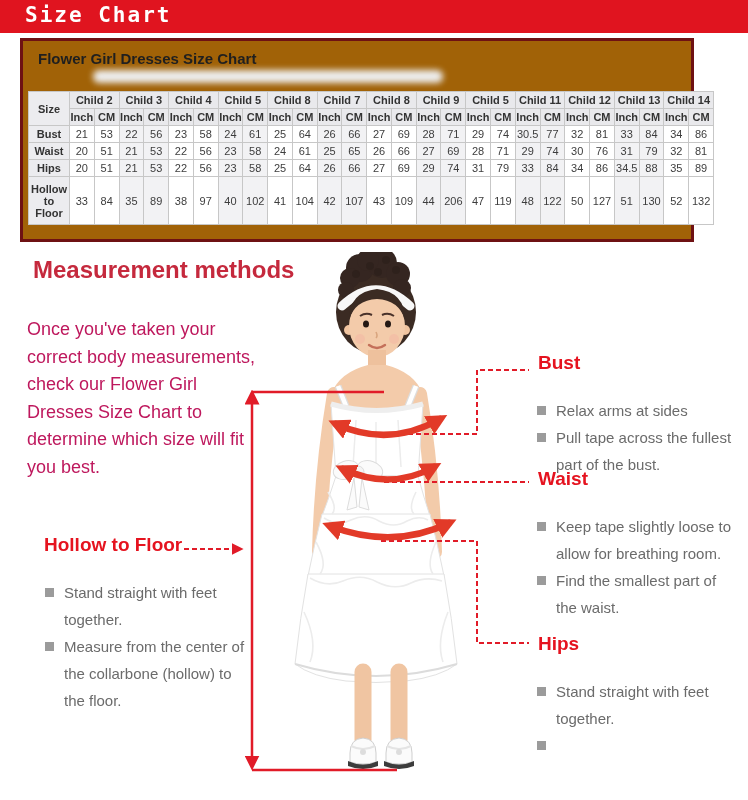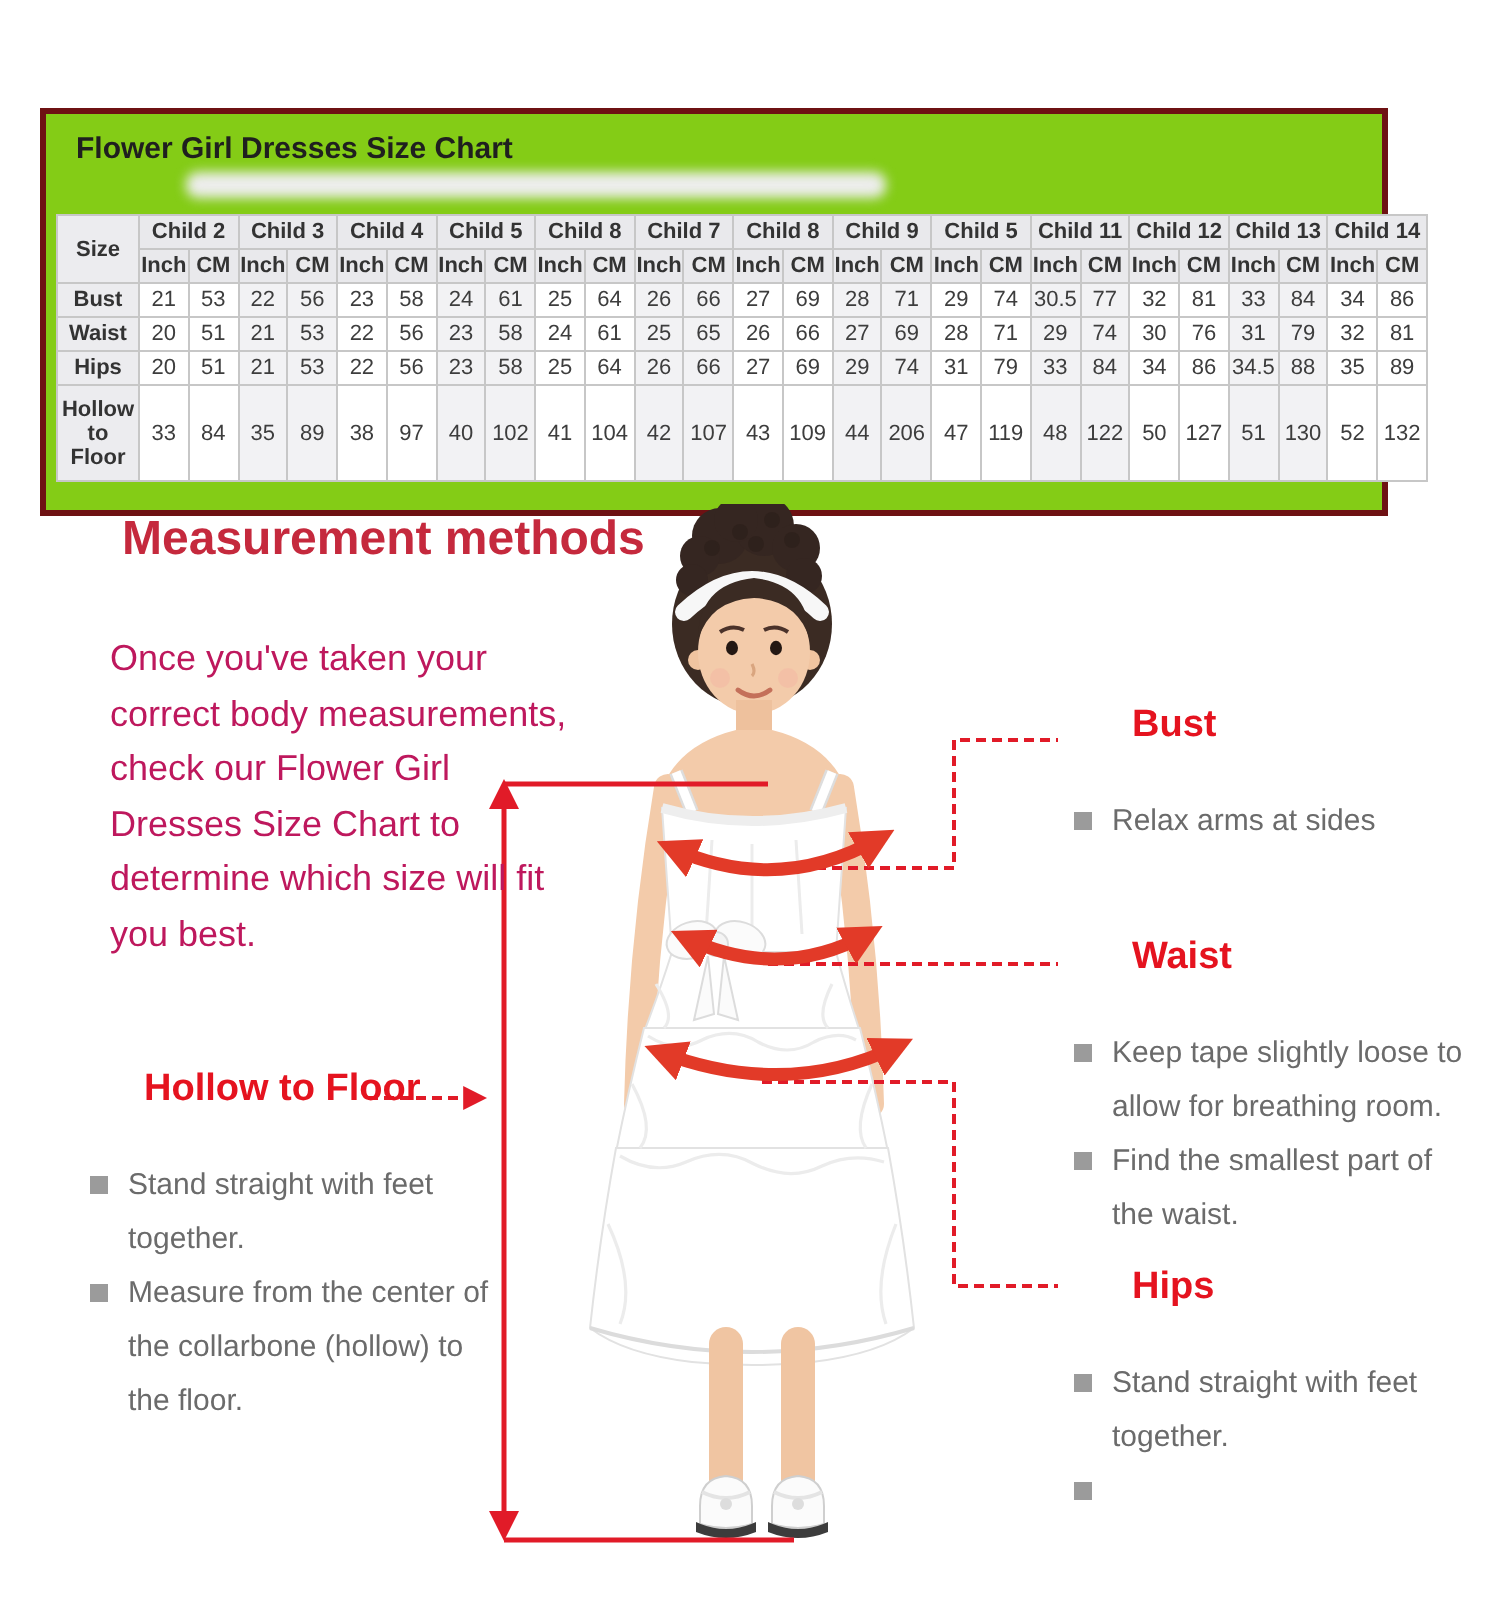--- a/index.html
+++ b/index.html
@@ -5,22 +5,22 @@
   html,body{margin:0;padding:0;background:#fff;}
   #screen{position:relative;width:748px;height:800px;background:#ffffff;overflow:hidden;
           font-family:"Liberation Sans",sans-serif;}
 
   
   .banner{position:absolute;left:0;top:0;width:748px;height:33px;background:var(--banner-red);}
   .banner-title{position:absolute;left:25px;top:3px;color:#ffffff;
     font-family:"DejaVu Sans Mono",monospace;font-weight:bold;font-size:21px;letter-spacing:2px;}
 
   
-  .chart-box{position:absolute;left:20px;top:54px;width:674px;height:204px;
-    border:3px solid var(--maroon-border);background:#84cc16;box-sizing:border-box;}
+  .chart-box{position:absolute;left:20px;top:38px;width:674px;height:204px;
+    border:3px solid var(--maroon-border);background:#a16207;box-sizing:border-box;}
   .box-title{position:absolute;left:15px;top:9px;font-size:15px;font-weight:bold;color:#1f1f1f;}
   .watermark{position:absolute;left:70px;top:29px;width:350px;height:13px;background:#ededed;
     filter:blur(3px);border-radius:6px;}
 
   table.size-table{position:absolute;left:5px;top:50px;width:686px;border-collapse:collapse;
     table-layout:fixed;font-size:11px;color:#3d3d3d;}
   .size-table th,.size-table td{border:1px solid #c7c7c7;text-align:center;padding:0;
     overflow:hidden;white-space:normal;}
   .size-table thead th{background:#e9e9ec;font-weight:bold;height:16px;color:#333;}
   .size-table th.size-col{width:40px;background:#ececef;}
@@ -47,27 +47,30 @@
   ul.bullets li{position:relative;padding-left:19px;}
   ul.bullets .sq{position:absolute;left:0;top:9px;width:9px;height:9px;background:#9b9b9b;}
   .l-hollow{left:27px;top:561px;width:205px;}
   .l-bust{left:519px;top:379px;width:205px;}
   .l-waist{left:519px;top:495px;width:200px;}
   .l-hips{left:519px;top:660px;width:205px;}
 
   
   .girl-svg{position:absolute;left:210px;top:252px;width:290px;height:545px;z-index:1;}
   .overlay-svg{position:absolute;left:0;top:0;width:748px;height:800px;z-index:2;pointer-events:none;}
-  .txt{z-index:3;margin-left:28px;}
+  .txt{z-index:3;}
 </style>
 </head>
 <body>
 
 <div id="screen">
 
+  <div class="banner">
+    <span class="banner-title">Size Chart</span>
+  </div>
 
   <div class="chart-box">
     <div class="box-title">Flower Girl Dresses Size Chart</div>
     <div class="watermark"></div>
     <table class="size-table">
         <thead>
           <tr>
             <th rowspan="2" class="size-col">Size</th>
             <th colspan="2">Child 2</th>
             <th colspan="2">Child 3</th>
@@ -374,20 +377,21 @@
 
   <div class="sec-h h-hollow txt">Hollow to Floor</div>
   <ul class="bullets l-hollow txt">
       <li><span class="sq"></span><span>Stand straight with feet together.</span></li>
       <li><span class="sq"></span><span>Measure from the center of the collarbone (hollow) to the floor.</span></li>
     </ul>
 
   <div class="sec-h h-bust txt">Bust</div>
   <ul class="bullets l-bust txt">
       <li><span class="sq"></span><span>Relax arms at sides</span></li>
+      <li><span class="sq"></span><span>Pull tape across the fullest part of the bust.</span></li>
     </ul>
 
   <div class="sec-h h-waist txt">Waist</div>
   <ul class="bullets l-waist txt">
       <li><span class="sq"></span><span>Keep tape slightly loose to allow for breathing room.</span></li>
       <li><span class="sq"></span><span>Find the smallest part of the waist.</span></li>
     </ul>
 
   <div class="sec-h h-hips txt">Hips</div>
   <ul class="bullets l-hips txt">

